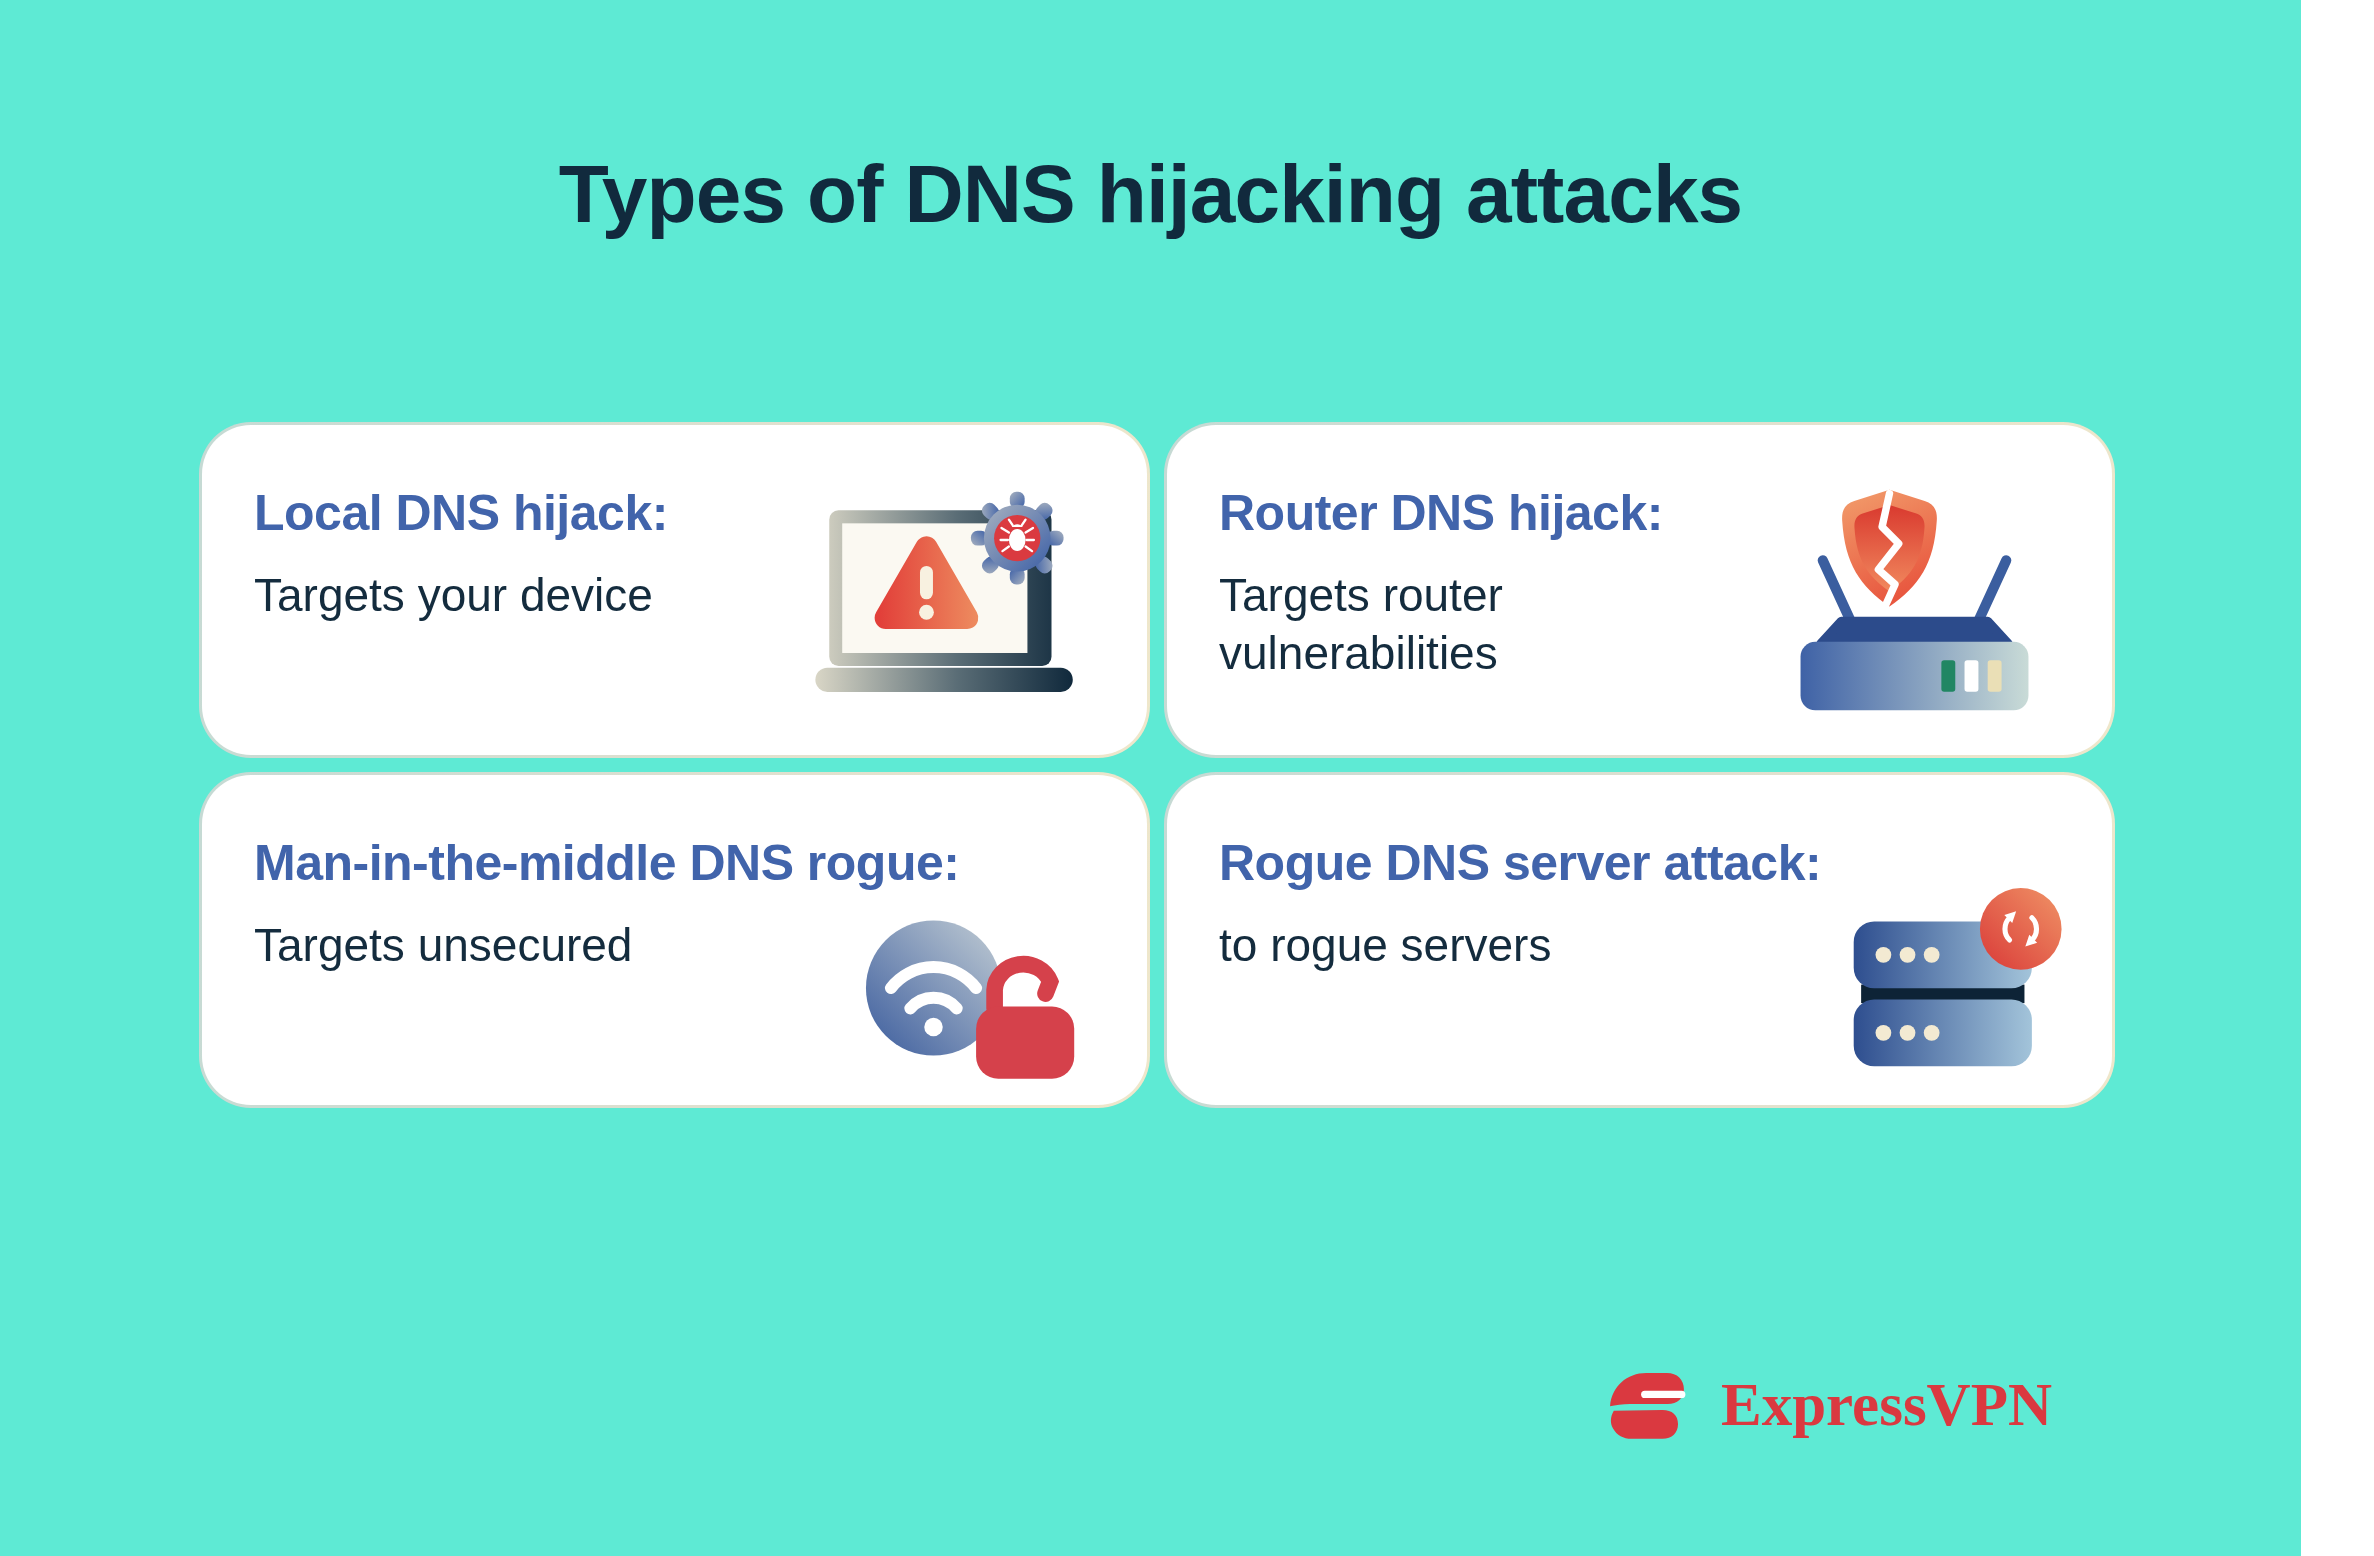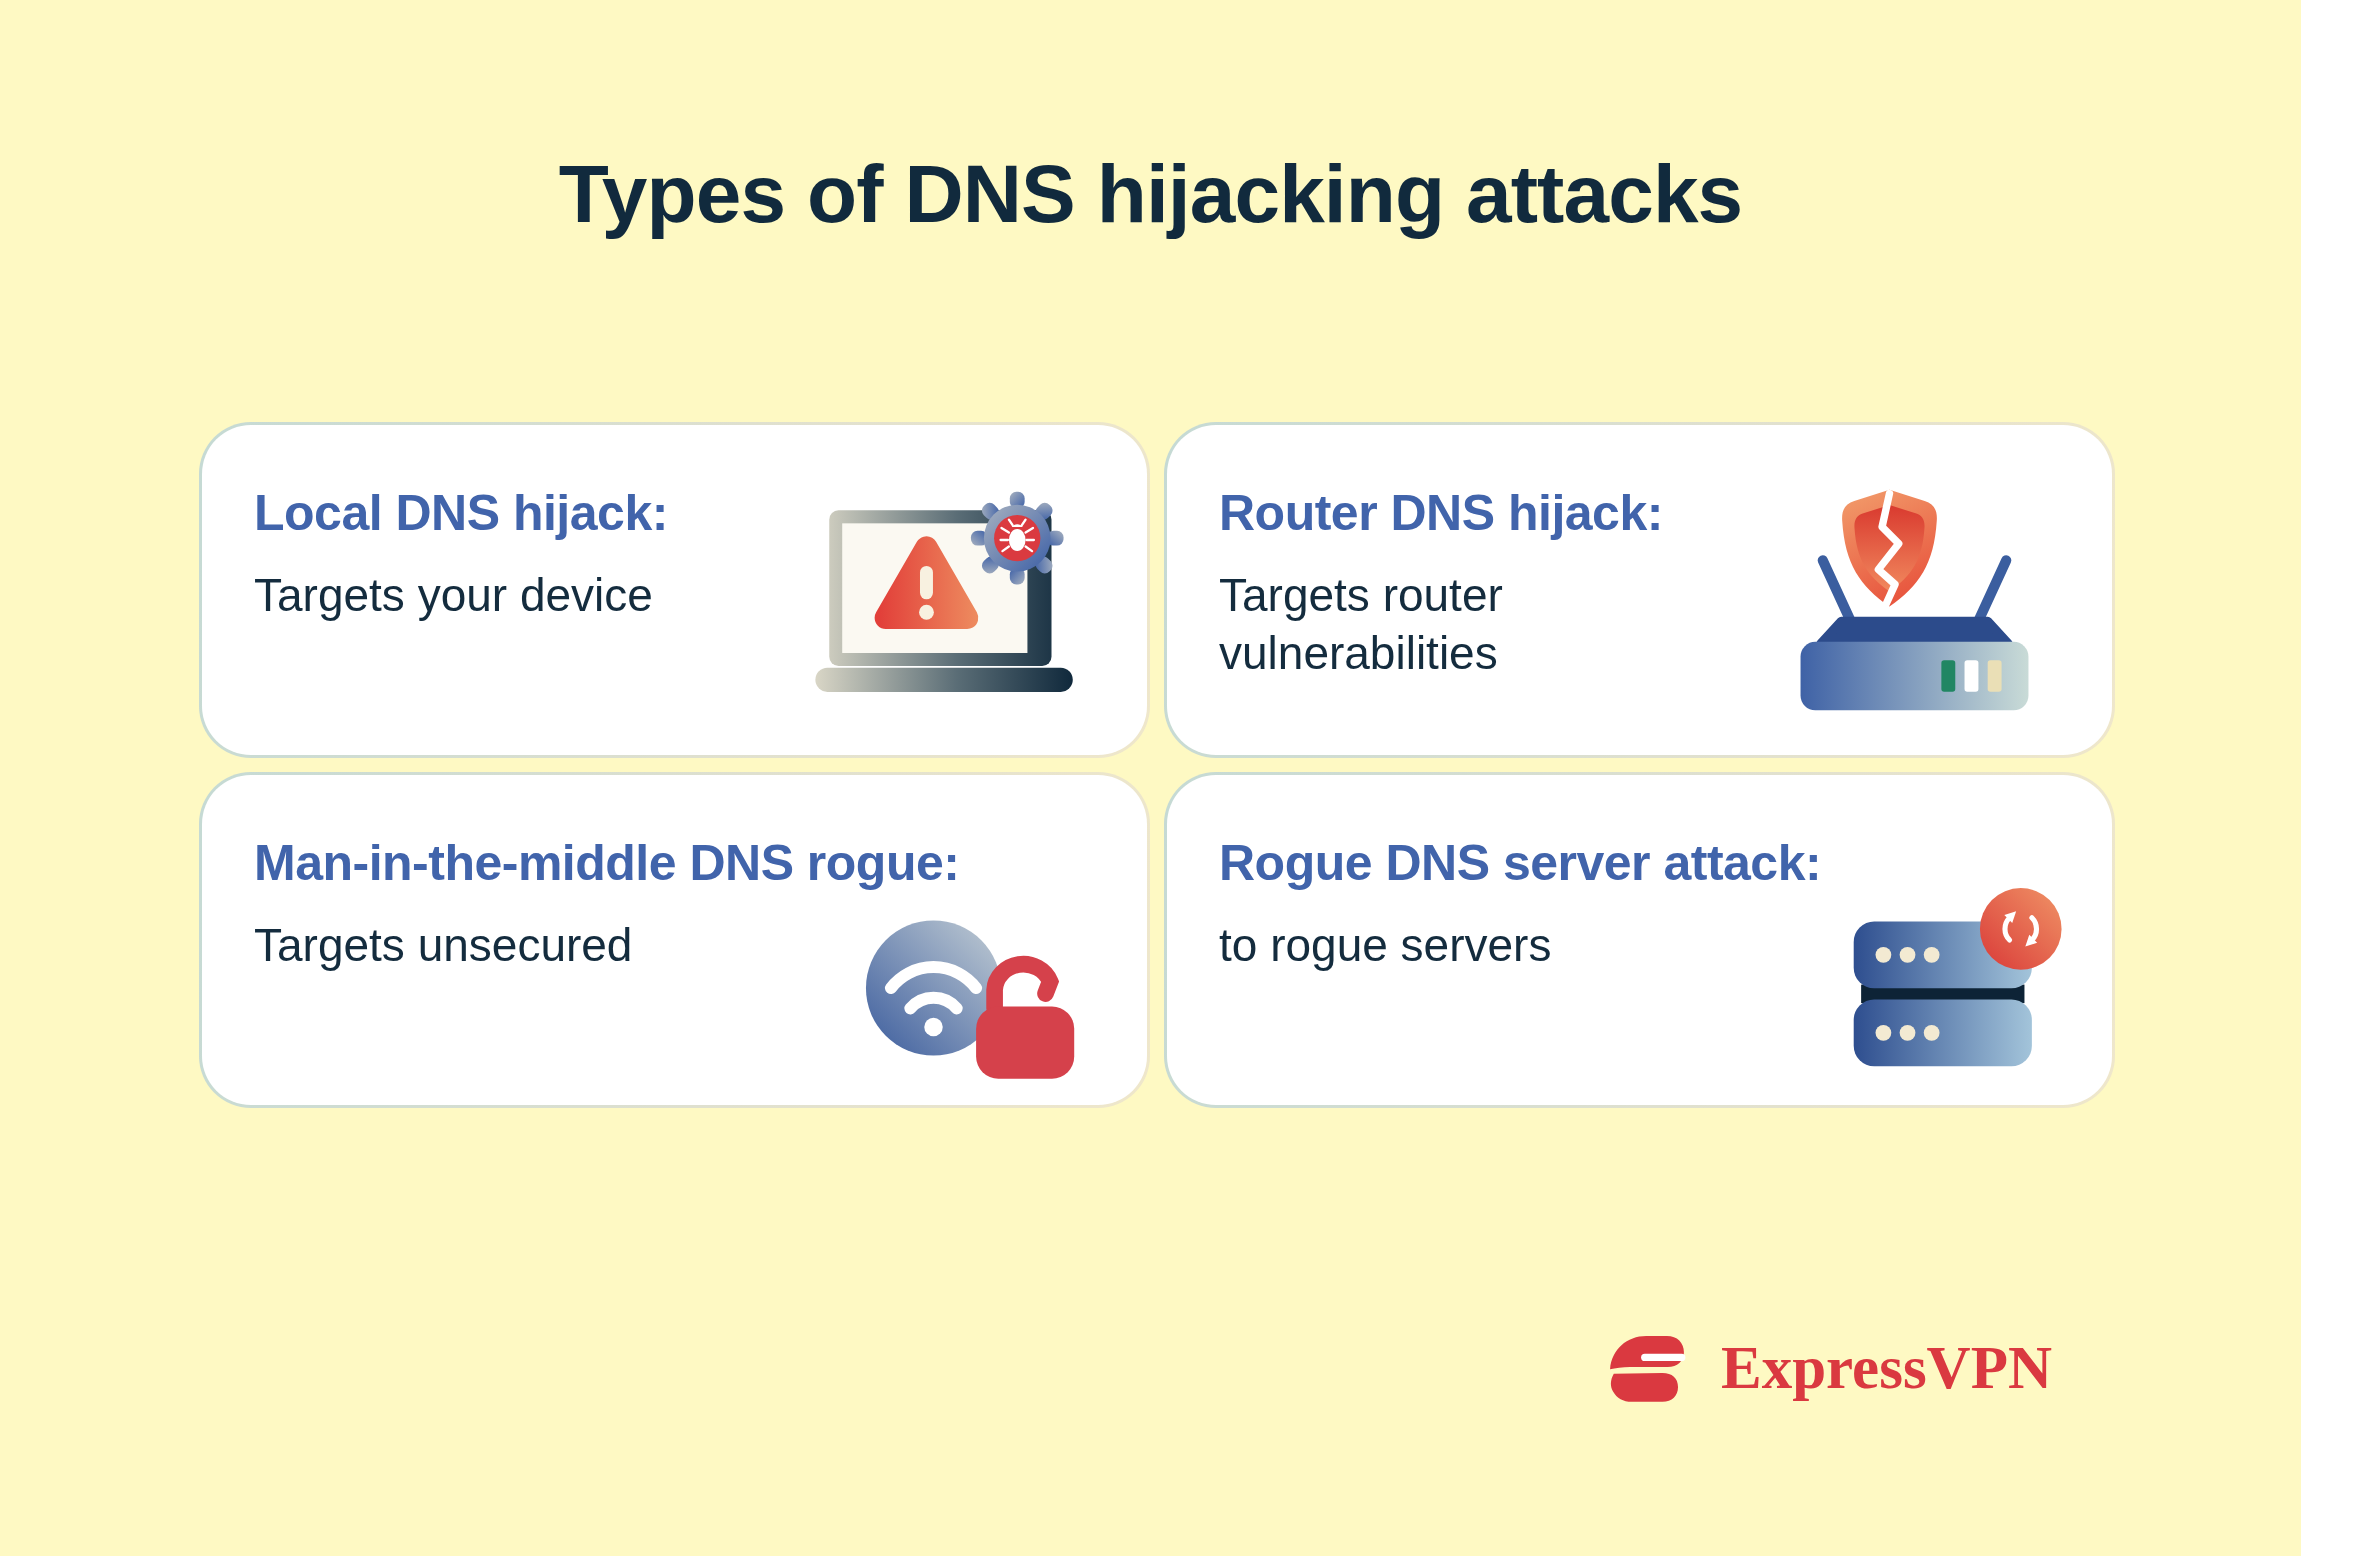--- a/index.html
+++ b/index.html
@@ -1,17 +1,17 @@
 <!DOCTYPE html>
 <html style="font-size:15px"><head>
 <meta charset="utf-8">
 <style>
   html,body{margin:0;padding:0;background:#ffffff;}
   #canvas{
-    position:relative;width:2301px;height:1556px;background:#fef9c3;overflow:hidden;
+    position:relative;width:2301px;height:1556px;background:#5eead4;overflow:hidden;
     font-family:"Liberation Sans","DejaVu Sans",sans-serif;
   }
   .page-title{
     position:absolute;top:147px;left:0;width:100%;text-align:center;
     font-size:82px;font-weight:700;letter-spacing:-0.9px;color:#112a3d;margin:0;
   }
   .cards{
     position:absolute;left:199px;top:422px;
     display:grid;grid-template-columns:951px 951px;grid-template-rows:336px 336px;
     column-gap:97px;row-gap:102px;gap:14px;
@@ -25,21 +25,21 @@
   }
   .card-heading{
     font-size:50px;font-weight:700;color:#4164ab;letter-spacing:-0.5px;margin:0;
   }
   .card-body{
     margin-top:24px;font-size:46px;color:#142c3e;line-height:58px;
   }
   .card-body span{display:block;}
   .card-icon{position:absolute;}
   .brand{
-    position:absolute;top:1319px;right:249px;height:98px;
+    position:absolute;top:1356px;right:249px;height:98px;
     display:flex;align-items:center;gap:26px;
   }
   .brand-word{
     font-family:"Liberation Serif","DejaVu Serif",serif;
     font-size:61px;font-weight:700;color:#da3940;letter-spacing:0;
   }
 </style>
 </head>
 <body>
 

